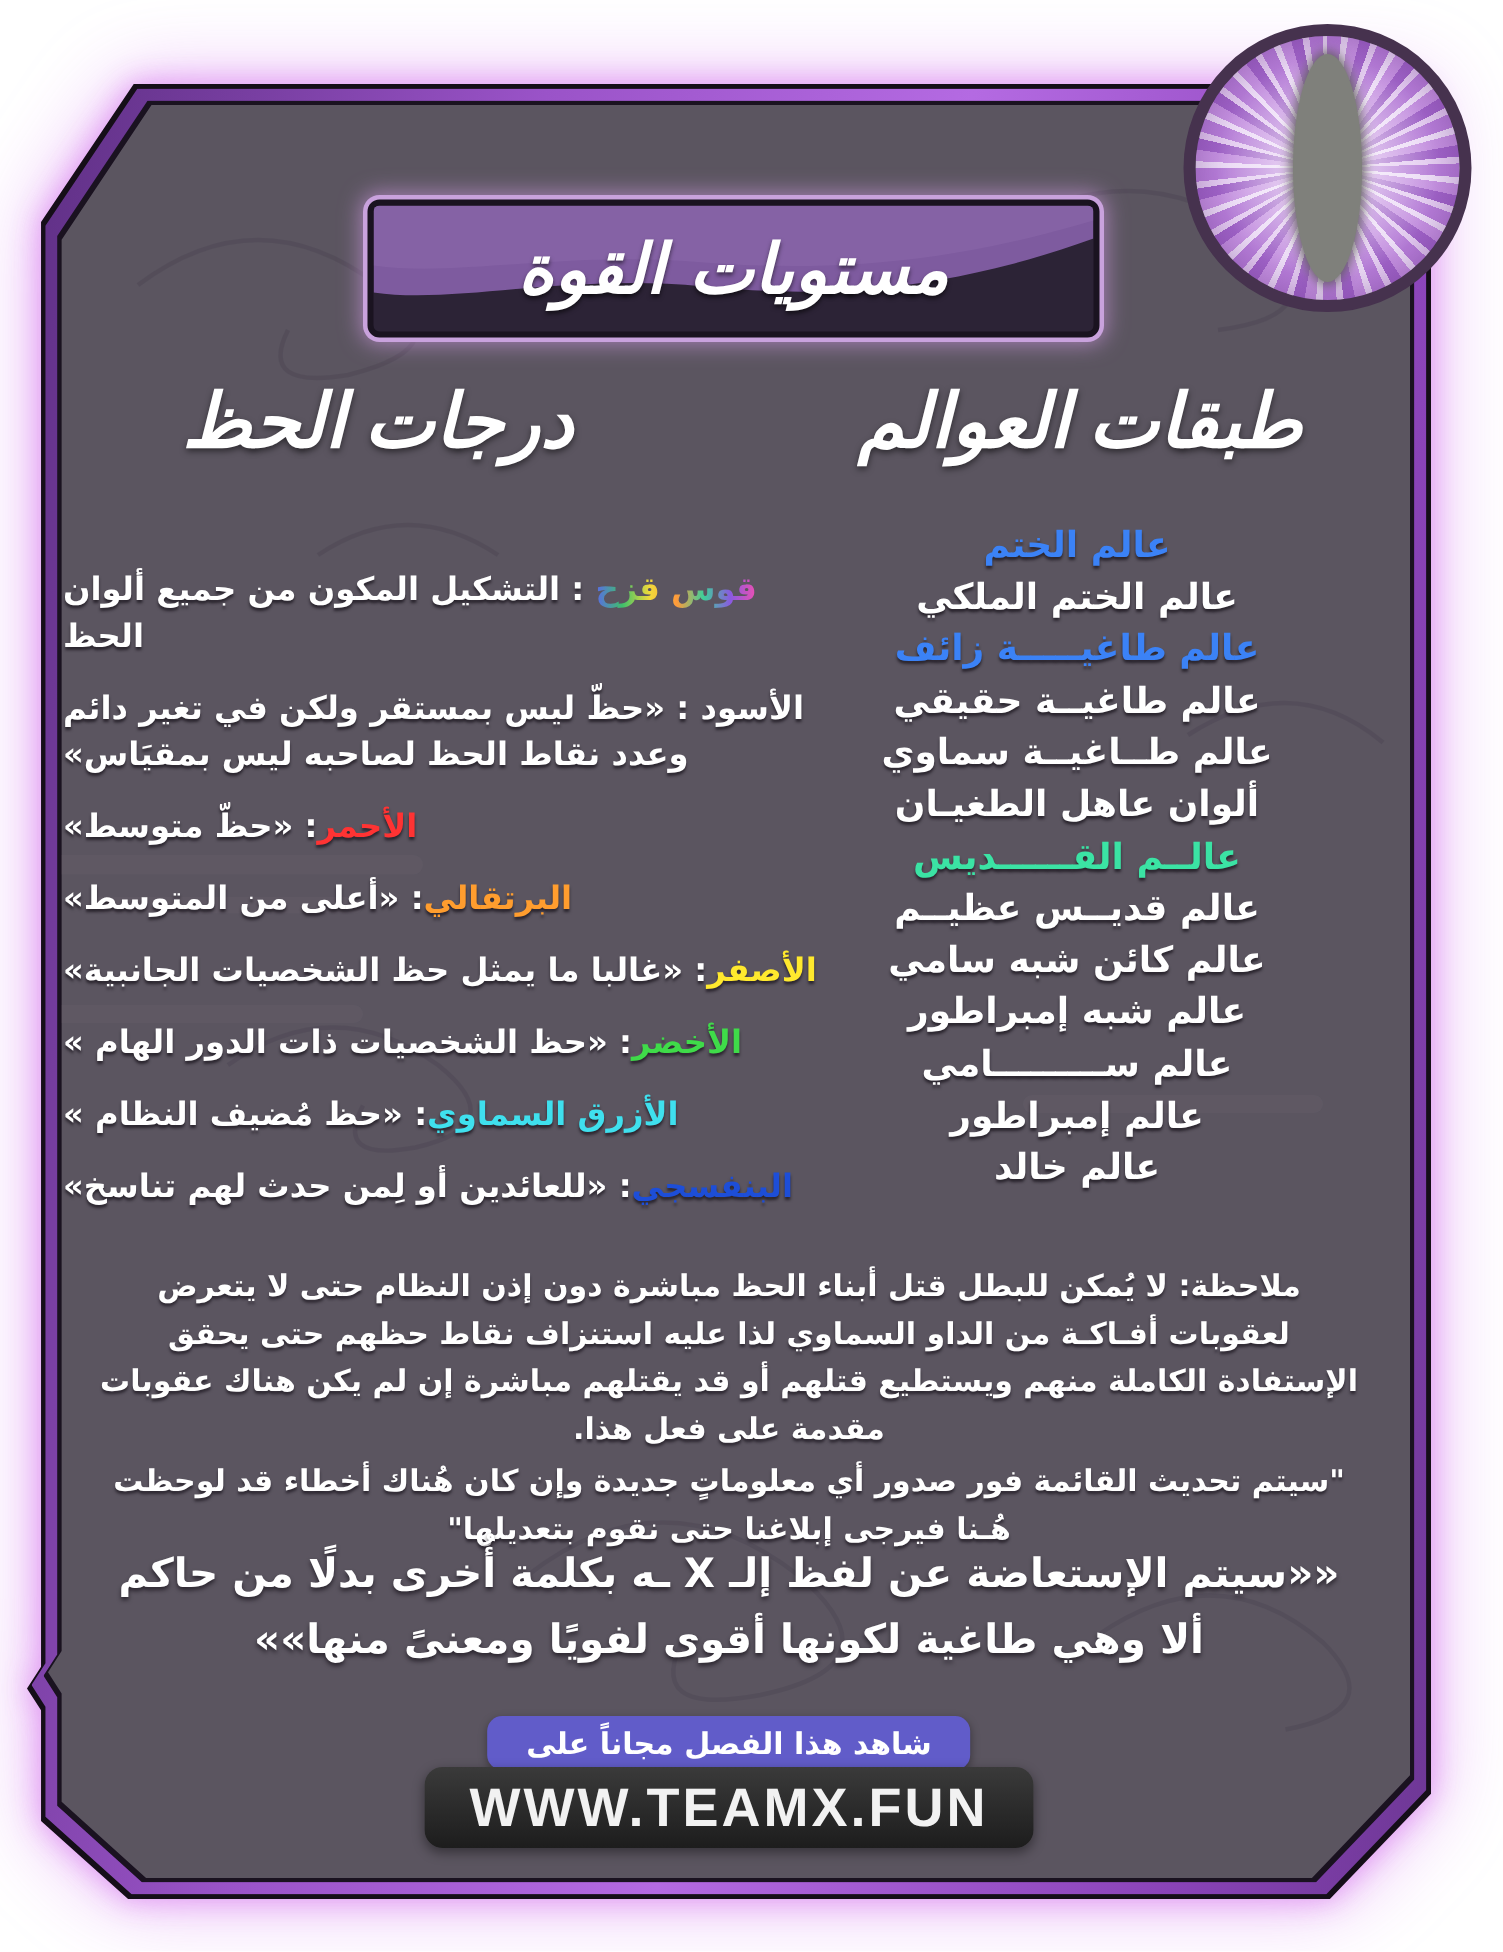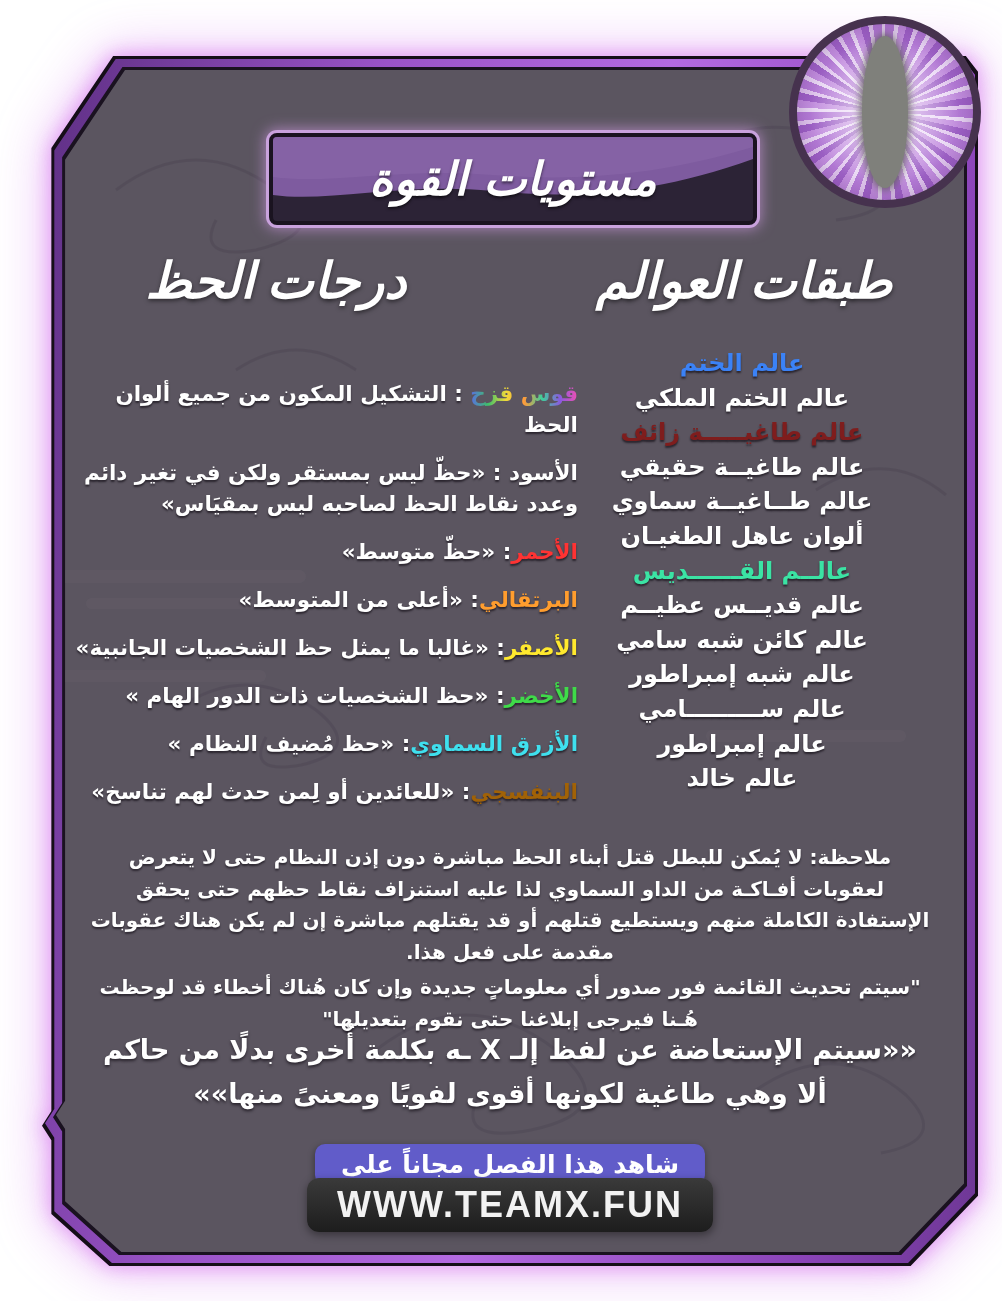--- a/index.html
+++ b/index.html
@@ -1,20 +1,20 @@
 <!DOCTYPE html>
 <html lang="ar"><head>
 <meta charset="utf-8">
 <style>
   * { margin:0; padding:0; box-sizing:border-box; }
   body { background:#ffffff; font-family:"DejaVu Sans", sans-serif; }
   .page { position:relative; width:1002px; height:1301px; margin:0 auto; background:#ffffff; overflow:hidden; }
 
   
-  .glow-wrap { position:absolute; left:42px; top:56px; width:936px; height:1210px;
+  .glow-wrap { position:absolute; left:18px; top:56px; width:936px; height:1210px;
     filter: drop-shadow(0 0 10px rgba(221,142,240,.95)) drop-shadow(0 0 26px rgba(228,170,245,.8)); }
   .clip { clip-path: polygon(7.6% 0%, 98.7% 0%, 100% 1.3%, 100% 94.2%, 92.8% 100%, 7.2% 100%, 1% 95.7%, 1% 89.6%, 0% 88.4%, 1% 87.2%, 1% 7.6%); }
   .f1 { position:absolute; inset:0; background:#150e18; }
   .f2 { position:absolute; inset:3px; background:linear-gradient(100deg,#5e2f84 0%,#9a53c8 30%,#b46ae2 55%,#8a43b8 85%,#6d3794 100%); }
   .f3 { position:absolute; inset:11px; background:#1a1220; }
   .f4 { position:absolute; inset:14px; background:#5b5560; }
   .swirls { position:absolute; inset:14px; opacity:.5; pointer-events:none; }
 
   
   .eye { position:absolute; left:789px; top:16px; width:192px; height:192px; border-radius:50%;
@@ -38,37 +38,37 @@
   .headers { position:absolute; top:196px; left:0; width:100%; display:flex; direction:rtl; }
   .headers .h { width:50%; text-align:center; color:#ffffff; font-size:50px; font-weight:bold; font-style:italic;
     text-shadow:0 2px 4px rgba(0,0,0,.5); direction:rtl;font-family:Liberation Serif, serif; }
 
   
   .worlds { position:absolute; right:36px; top:290px; width:400px; text-align:center; direction:rtl; }
   .worlds .w { font-size:24px; font-weight:bold; color:#ffffff; line-height:34.6px;
     text-shadow:0 2px 2px rgba(15,10,18,.65); white-space:nowrap; }
 
   
-  .luck { position:absolute; left:24px; top:322px; width:512px; direction:rtl; text-align:right; }
+  .luck { position:absolute; left:24px; top:322px; width:512px; direction:rtl; text-align:left; }
   .luck-item { margin-bottom:17px; font-size:21.5px; font-weight:bold; color:#ffffff; line-height:31px;
     text-shadow:0 2px 2px rgba(15,10,18,.65); }
   .luck-label { font-weight:bold; }
   .rainbow { background:linear-gradient(to right,#5a6ae8,#3ec06a,#f0d93a,#ff9a3a,#3ecf9a,#8a5ae0,#f04fb0);
     -webkit-background-clip:text; background-clip:text; color:transparent; text-shadow:none; }
 
   
   .note-block { position:absolute; left:44px; right:44px; top:786px; text-align:center; direction:rtl;
     color:#ffffff; font-size:20px; font-weight:bold; line-height:1.58; text-shadow:0 2px 2px rgba(15,10,18,.6); }
   .note-block p { margin-bottom:4px; }
   .quote { position:absolute; left:56px; right:56px; top:972px; text-align:center; direction:rtl;
     color:#ffffff; font-size:27px; font-weight:bold; line-height:1.62; text-shadow:0 2px 3px rgba(15,10,18,.65); }
 
   
   .watch-pill { position:absolute; left:50%; top:1088px; transform:translateX(-50%);
-    background:#615cc9; border-radius:10px; padding:6px 26px; color:#ffffff; font-size:25px; font-weight:bold;
+    background:#615cc9; border-radius:10px; padding:6px 26px; color:#ffffff; font-size:20px; font-weight:bold;
     direction:rtl; box-shadow:0 2px 6px rgba(0,0,0,.35); z-index:2; }
   .url-bar { position:absolute; left:50%; top:1122px; transform:translateX(-50%);
     background:linear-gradient(to bottom,#3a3a3a,#1d1d1d); border-radius:12px; padding:6px 30px;
     color:#f2f2f2; font-size:36px; font-weight:bold; letter-spacing:2px;
     font-family:"Liberation Sans", sans-serif; box-shadow:0 3px 8px rgba(0,0,0,.4); z-index:3; }
 </style>
 </head>
 <body>
 
 <div class="page">
@@ -106,21 +106,21 @@
     </div>
 
     <div class="headers">
       <div class="h">طبقات العوالم</div>
       <div class="h">درجات الحظ</div>
     </div>
 
     <div class="worlds">
       <div class="w" style="color: #3b82f6;">عالم الختم</div>
       <div class="w" style="color: rgb(255, 255, 255);">عالم الختم الملكي</div>
-      <div class="w" style="color: #7f1d1d;">عالم طاغيـــــة زائف</div>
+      <div class="w" style="color: #3b82f6;">عالم طاغيـــــة زائف</div>
       <div class="w" style="color: rgb(255, 255, 255);">عالم طاغيــة حقيقي</div>
       <div class="w" style="color: rgb(255, 255, 255);">عالم طــاغيــة سماوي</div>
       <div class="w" style="color: rgb(255, 255, 255);">ألوان عاهل الطغيـان</div>
       <div class="w" style="color: rgb(59, 227, 164);">عالــم القــــــديس</div>
       <div class="w" style="color: rgb(255, 255, 255);">عالم قديــس عظيــم</div>
       <div class="w" style="color: rgb(255, 255, 255);">عالم كائن شبه سامي</div>
       <div class="w" style="color: rgb(255, 255, 255);">عالم شبه إمبراطور</div>
       <div class="w" style="color: rgb(255, 255, 255);">عالم ســـــــــامي</div>
       <div class="w" style="color: rgb(255, 255, 255);">عالم إمبراطور</div>
       <div class="w" style="color: rgb(255, 255, 255);">عالم خالد</div>
@@ -142,21 +142,21 @@
       <div class="luck-item">
         <span class="luck-label" style="color: rgb(255, 233, 46);">الأصفر</span><span>: «غالبا ما يمثل حظ الشخصيات الجانبية»</span>
       </div>
       <div class="luck-item">
         <span class="luck-label" style="color: rgb(63, 219, 73);">الأخضر</span><span>: «حظ الشخصيات ذات الدور الهام »</span>
       </div>
       <div class="luck-item">
         <span class="luck-label" style="color: rgb(63, 224, 238);">الأزرق السماوي</span><span>: «حظ مُضيف النظام »</span>
       </div>
       <div class="luck-item">
-        <span class="luck-label" style="color: #a16207; margin-top: 30px;">البنفسجي</span><span>: «للعائدين أو لِمن حدث لهم تناسخ»</span>
+        <span class="luck-label" style="color: #1d4ed8; margin-top: 30px;">البنفسجي</span><span>: «للعائدين أو لِمن حدث لهم تناسخ»</span>
       </div>
     </div>
 
     <div class="note-block">
       <p>ملاحظة: لا يُمكن للبطل قتل أبناء الحظ مباشرة دون إذن النظام حتى لا يتعرض لعقوبات أفـاكـة من الداو السماوي لذا عليه استنزاف نقاط حظهم حتى يحقق الإستفادة الكاملة منهم ويستطيع قتلهم أو قد يقتلهم مباشرة إن لم يكن هناك عقوبات مقدمة على فعل هذا.</p>
       <p>"سيتم تحديث القائمة فور صدور أي معلوماتٍ جديدة وإن كان هُناك أخطاء قد لوحظت هُـنا فيرجى إبلاغنا حتى نقوم بتعديلها"</p>
     </div>
     <div class="quote">««سيتم الإستعاضة عن لفظ إلـ X ـه بكلمة أُخرى بدلًا من حاكم ألا وهي طاغية لكونها أقوى لفويًا ومعنىً منها»»</div>
 
     <div class="watch-pill">شاهد هذا الفصل مجاناً على</div>

